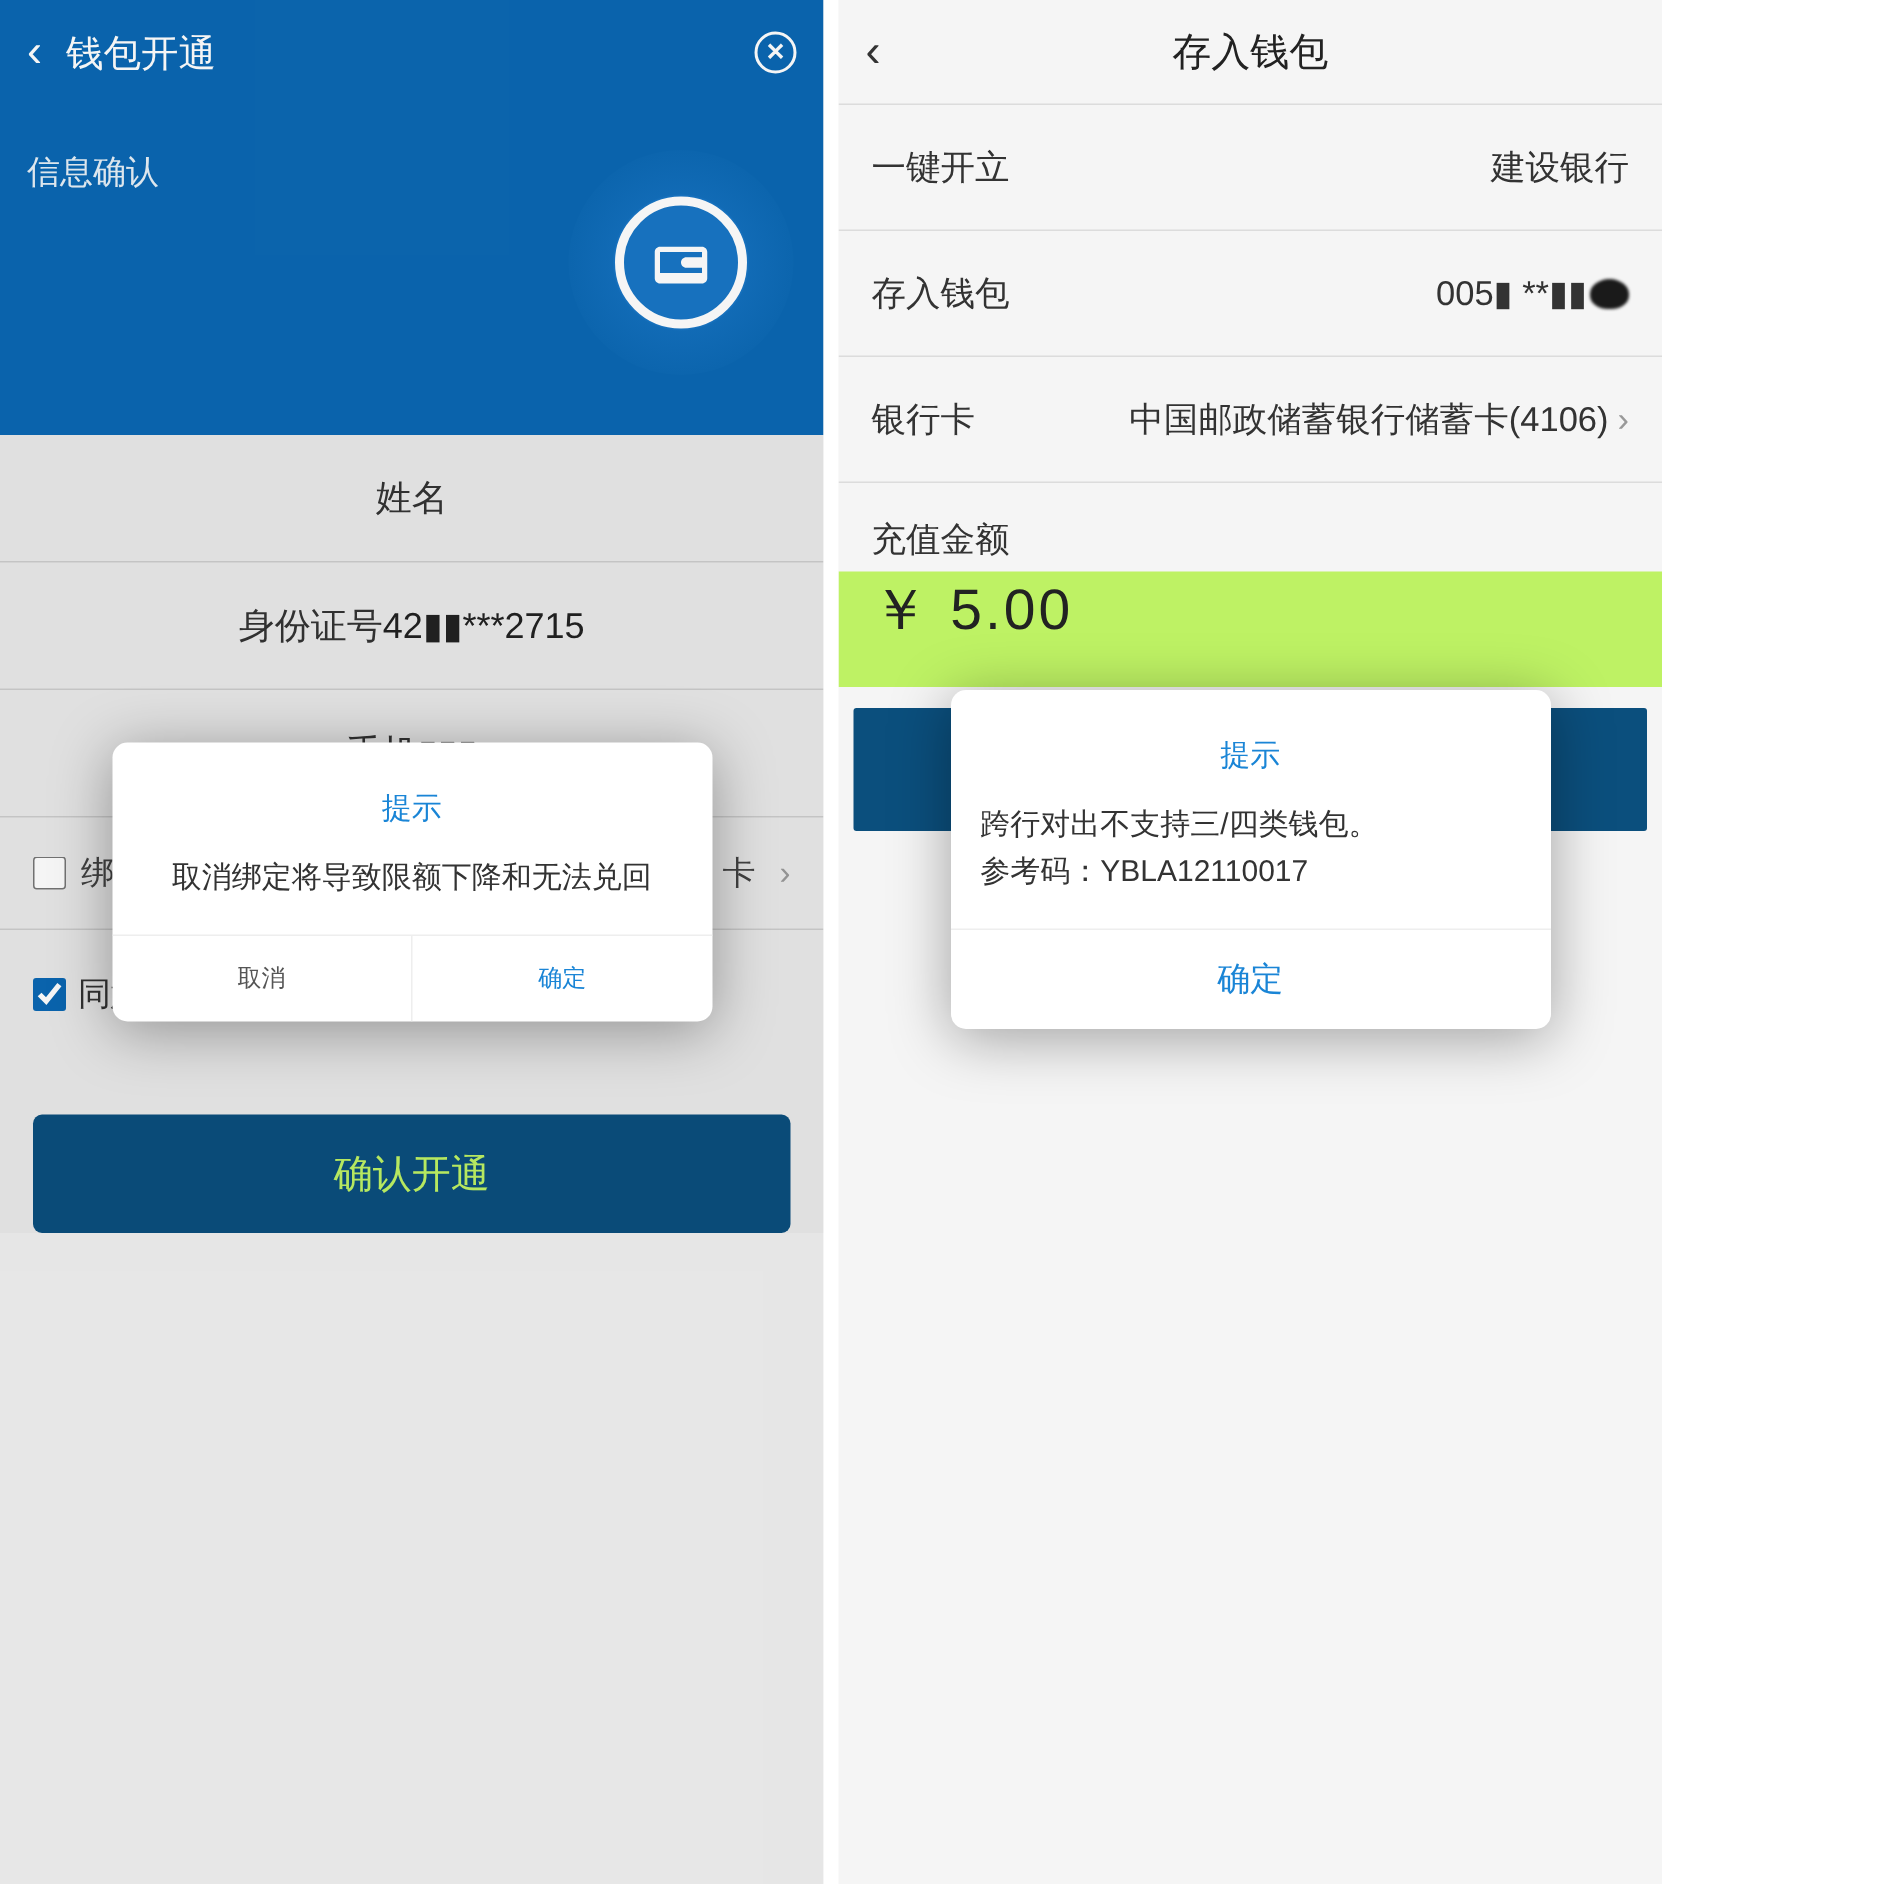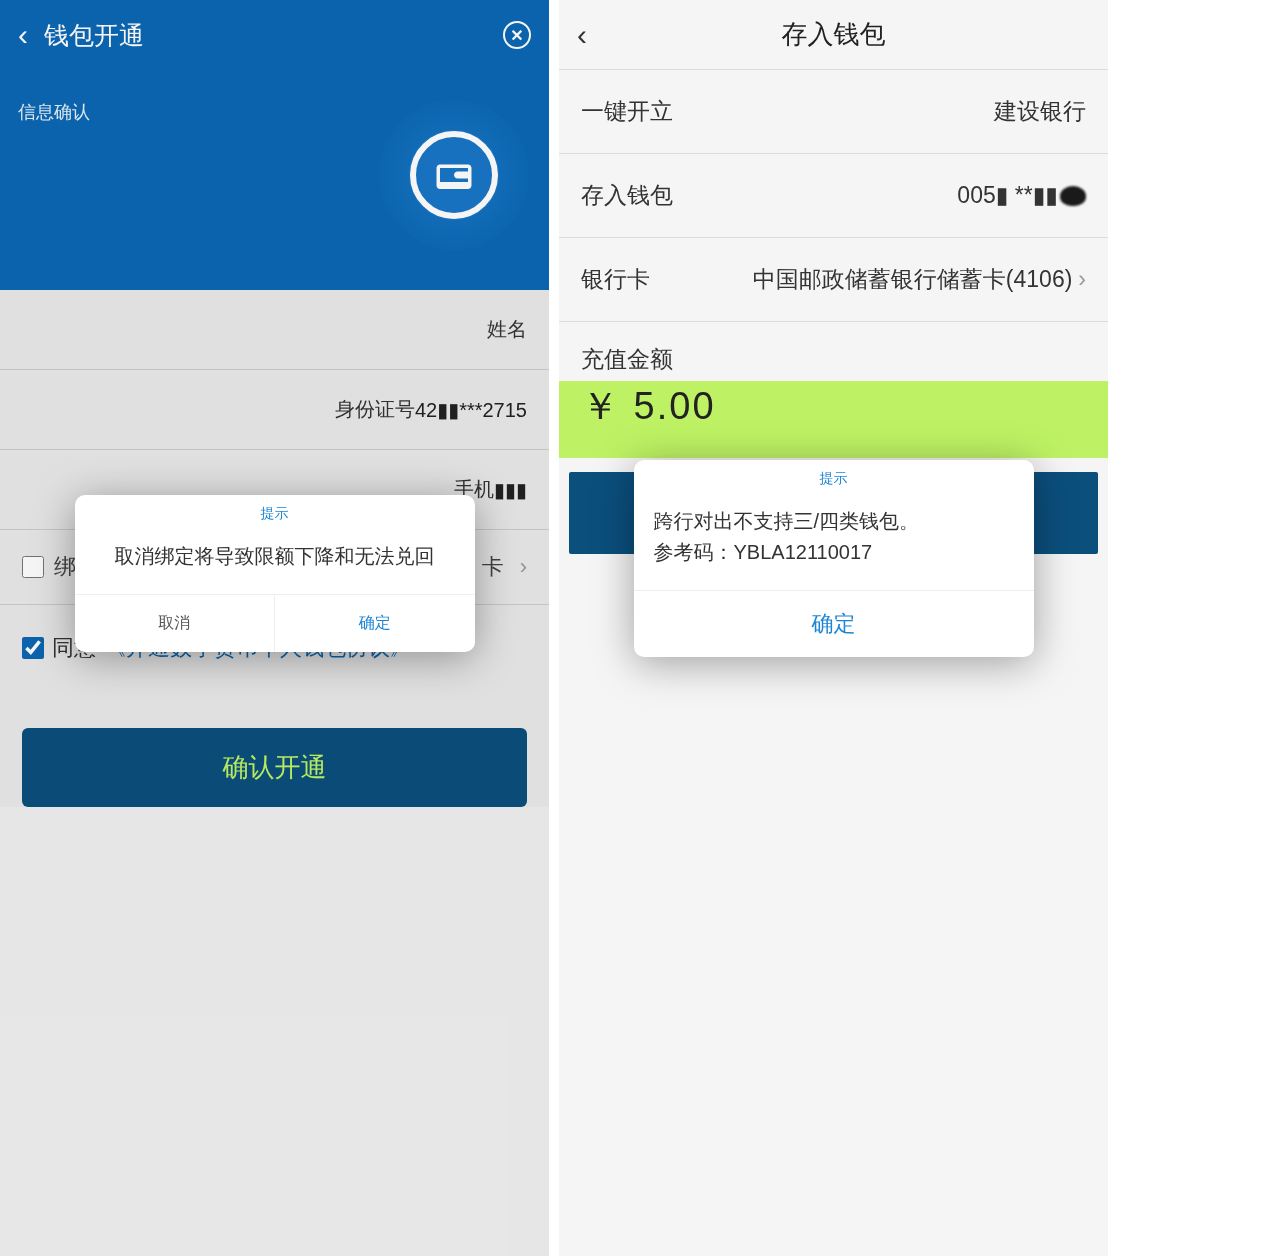--- a/index.html
+++ b/index.html
@@ -7,47 +7,47 @@
 .screen { position:relative; width:549px; height:1256px; overflow:hidden; background:#f0f0f0; }
 
 .header-blue { background:#0b68b3; color:#fff; height:290px; position:relative; padding:0 18px; }
 .topbar { display:flex; align-items:center; justify-content:space-between; height:70px; }
 .back-chev { font-size:30px; color:#fff; }
 .title-row { display:flex; align-items:center; gap:16px; }
 .title { font-size:25px; font-weight:400; }
 .close-circ { width:28px; height:28px; border:2.5px solid #fff; border-radius:50%; display:flex; align-items:center; justify-content:center; font-size:16px; font-weight:bold; }
 .hero { margin-top:30px; }
 .hero h1 { font-size:30px; font-weight:400; line-height:1.35; }
-.hero p { margin-top:20px; font-size:18px; opacity:.9; }
+.hero p { margin-top:20px; font-size:22px; opacity:.9; }
 .wallet-ring { position:absolute; right:20px; top:100px; width:150px; height:150px; border-radius:50%; background:radial-gradient(circle,#1876c6 0%, #1876c6 42%, rgba(24,118,198,.55) 43%, rgba(24,118,198,0) 80%); display:flex; align-items:center; justify-content:center; }
 .wallet-ring .inner { width:88px; height:88px; border:6px solid #fff; border-radius:50%; display:flex; align-items:center; justify-content:center; }
 .wallet-ring svg { width:42px; height:42px; fill:#fff; }
 .form-area { background:rgba(230,230,230,.55); padding:0; }
-.form-row { display:flex; justify-content:flex-end; align-items:center; padding:26px 22px; border-bottom:1px solid rgba(0,0,0,.12); font-size:20px; color:#333; }
+.form-row { display:flex; justify-content:center; align-items:center; padding:26px 22px; border-bottom:1px solid rgba(0,0,0,.12); font-size:24px; color:#333; }
 .form-row .val { color:#222; font-weight:500; filter:blur(.4px); }
 .check-bind { display:flex; align-items:center; gap:10px; padding:22px 22px; border-bottom:1px solid rgba(0,0,0,.12); font-size:22px; color:#444; }
 .check-bind input { width:22px; height:22px; }
 .chev-r { color:#999; margin-left:6px; }
 .agree-row { display:flex; align-items:center; gap:8px; padding:28px 22px 10px 22px; font-size:22px; color:#333; }
 .agree-row input { width:22px; height:22px; accent-color:#0b68b3; }
 .agree-row a { color:#0b68b3; text-decoration:none; }
 .confirm-btn { margin:55px 22px 0; background:#0b4f7d; color:#bef264; text-align:center; padding:22px 0; font-size:26px; border-radius:6px; }
 
 .header-light { height:70px; display:flex; align-items:center; justify-content:center; position:relative; border-bottom:1px solid rgba(0,0,0,.1); background:#f5f5f5; }
 .header-light .back { position:absolute; left:18px; font-size:30px; color:#333; }
 .header-light .t { font-size:26px; color:#222; }
 .list-row { display:flex; justify-content:space-between; align-items:center; padding:26px 22px; border-bottom:1px solid rgba(0,0,0,.1); font-size:23px; color:#333; background:#f5f5f5; }
 .list-row .v { color:#333; display:flex; align-items:center; }
 .amount-label { padding:22px 22px 6px; font-size:23px; color:#333; background:#f5f5f5; }
 .amount-val { padding:0 22px 26px; font-size:38px; color:#222; background:#bef264; letter-spacing:2px; }
 .submit-bar { margin:14px 10px 0; background:#0b4f7d; height:82px; border-radius:2px; }
 .smudge { display:inline-block; width:26px; height:20px; background:#1a1a1a; border-radius:50% 50% 45% 45%; filter:blur(1px); vertical-align:middle; margin-left:2px; }
 
 .dialog { position:absolute; left:50%; transform:translateX(-50%); width:400px; background:#fff; border-radius:10px; box-shadow:0 6px 40px rgba(0,0,0,.35); overflow:hidden; }
-.dlg-title { text-align:center; color:#1a85d6; padding:10px 0 10px; font-size:14px; }
+.dlg-title { text-align:center; color:#1a85d6; padding:30px 0 10px; font-size:20px; }
 .dlg-msg { padding:8px 20px 22px; font-size:20px; color:#333; line-height:1.55; }
 .dlg-msg.center { text-align:center; }
 .dlg-btns { display:flex; border-top:1px solid #eee; }
 .dlg-btns div { flex:1; text-align:center; padding:18px 0; font-size:16px; }
 .dlg-btns .cancel { color:#555; border-right:1px solid #eee; }
 .dlg-btns .ok { color:#1a85d6; }
 .dlg-btns-single { border-top:1px solid #eee; text-align:center; padding:18px 0; font-size:22px; color:#1a85d6; }
 .overlay-dim { position:absolute; inset:0; background:rgba(0,0,0,.04); }
 </style>
 </head>

